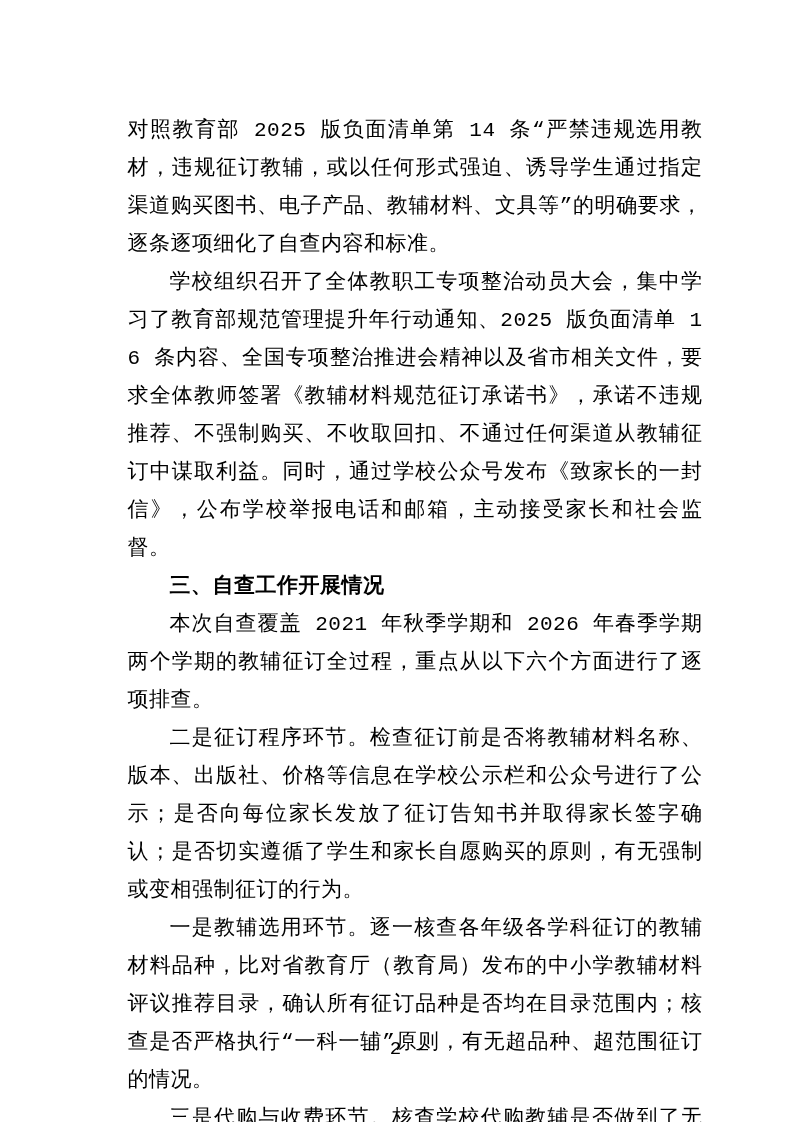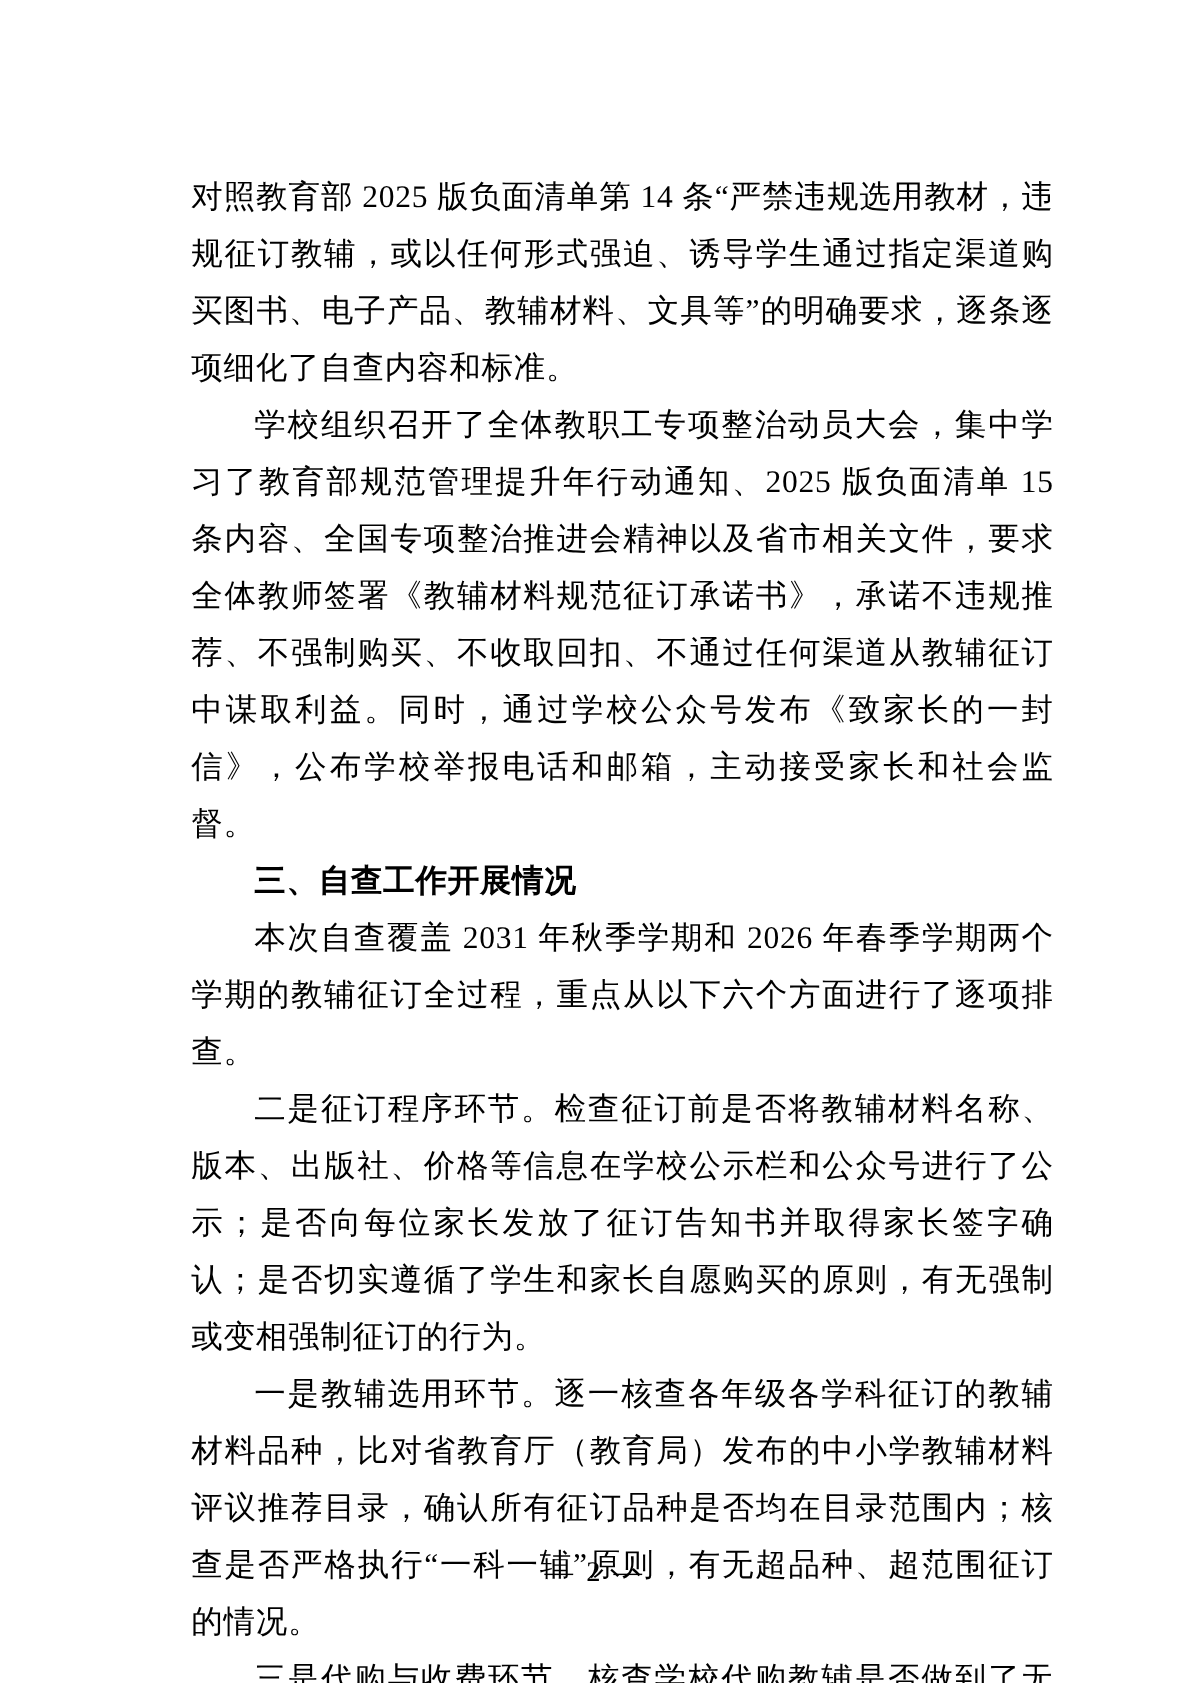--- a/index.html
+++ b/index.html
@@ -8,21 +8,21 @@
     padding: 0;
     background: #ffffff;
   }
   .page {
     position: relative;
     width: 758px;
     height: 1122px;
     margin: 0 auto;
     background: #ffffff;
     overflow: hidden;
-    font-family: Liberation Serif, serif;
+    font-family: Liberation Mono, monospace;
     color: #000000;
   }
   .content {
     position: absolute;
     top: 112px;
     left: 110px;
     width: 575px;
   }
   .para {
     margin: 0;
@@ -57,23 +57,23 @@
     letter-spacing: 2px;
     color: #000000;
   }
 </style>
 </head>
 <body>
 
 <div class="page">
   <div class="content">
     <p class="para no-indent">对照教育部 2025 版负面清单第 14 条“严禁违规选用教材，违规征订教辅，或以任何形式强迫、诱导学生通过指定渠道购买图书、电子产品、教辅材料、文具等”的明确要求，逐条逐项细化了自查内容和标准。</p>
-    <p class="para">学校组织召开了全体教职工专项整治动员大会，集中学习了教育部规范管理提升年行动通知、2025 版负面清单 15 条内容、全国专项整治推进会精神以及省市相关文件，要求全体教师签署《教辅材料规范征订承诺书》，承诺不违规推荐、不强制购买、不收取回扣、不通过任何渠道从教辅征订中谋取利益。同时，通过学校公众号发布《致家长的一封信》，公布学校举报电话和邮箱，主动接受家长和社会监督。</p>
+    <p class="para">学校组织召开了全体教职工专项整治动员大会，集中学习了教育部规范管理提升年行动通知、2025 版负面清单 16 条内容、全国专项整治推进会精神以及省市相关文件，要求全体教师签署《教辅材料规范征订承诺书》，承诺不违规推荐、不强制购买、不收取回扣、不通过任何渠道从教辅征订中谋取利益。同时，通过学校公众号发布《致家长的一封信》，公布学校举报电话和邮箱，主动接受家长和社会监督。</p>
     <h2 class="heading">三、自查工作开展情况</h2>
-    <p class="para">本次自查覆盖 2031 年秋季学期和 2026 年春季学期两个学期的教辅征订全过程，重点从以下六个方面进行了逐项排查。</p>
+    <p class="para">本次自查覆盖 2021 年秋季学期和 2026 年春季学期两个学期的教辅征订全过程，重点从以下六个方面进行了逐项排查。</p>
     <p class="para">二是征订程序环节。检查征订前是否将教辅材料名称、版本、出版社、价格等信息在学校公示栏和公众号进行了公示；是否向每位家长发放了征订告知书并取得家长签字确认；是否切实遵循了学生和家长自愿购买的原则，有无强制或变相强制征订的行为。</p>
     <p class="para">一是教辅选用环节。逐一核查各年级各学科征订的教辅材料品种，比对省教育厅（教育局）发布的中小学教辅材料评议推荐目录，确认所有征订品种是否均在目录范围内；核查是否严格执行“一科一辅”原则，有无超品种、超范围征订的情况。</p>
     <p class="para">三是代购与收费环节。核查学校代购教辅是否做到了无偿</p>
   </div>
   <div class="footer">
     <span class="page-number">— 2 —</span>
   </div>
 </div>
 
 </body></html>

